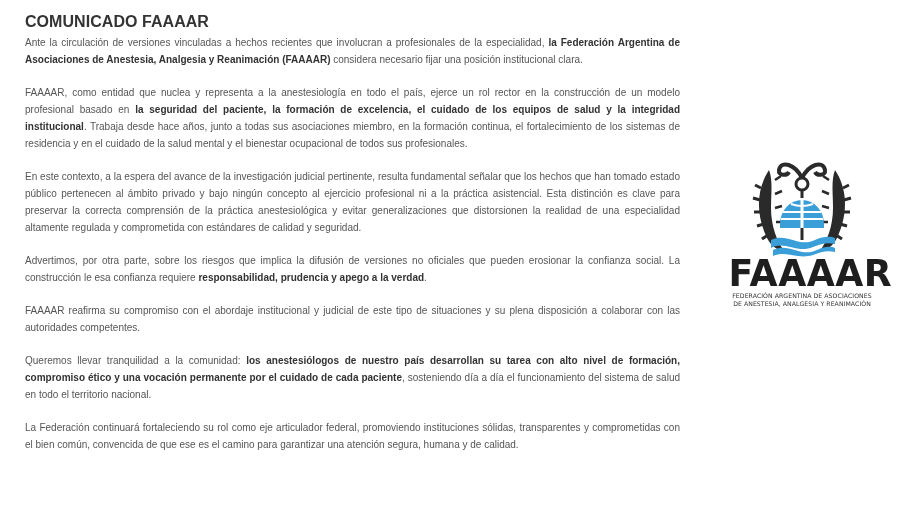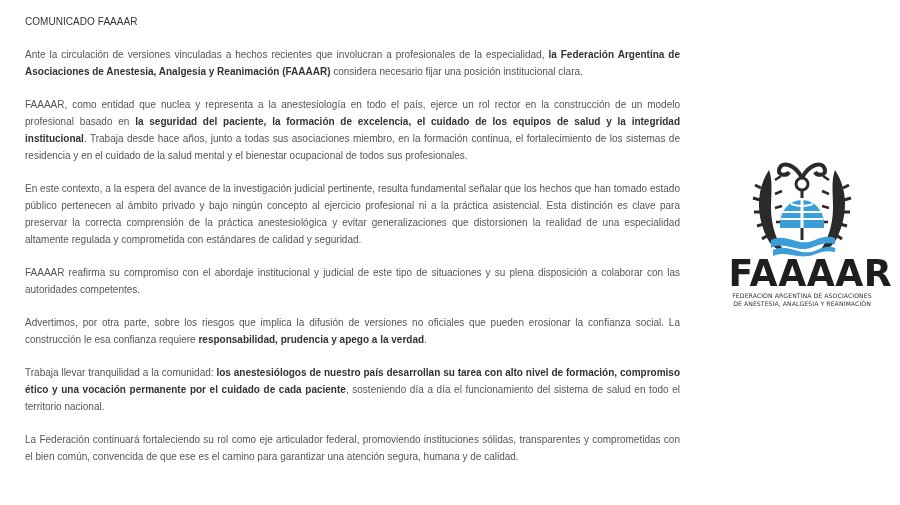--- a/index.html
+++ b/index.html
@@ -1,44 +1,44 @@
 <!DOCTYPE html>
 <html><head>
   <meta charset="utf-8">
   <style>
     html, body { margin:0; padding:0; background:#ffffff; }
     body { width:900px; height:505px; overflow:hidden; position:relative;
       font-family:"Liberation Sans", sans-serif; color:#555; }
     .doc { position:absolute; left:25px; top:14px; width:655px; }
-    .title { font-size:10px; font-weight:normal; color:#333; letter-spacing:0.05px; margin:0 0 16px 0; line-height:16px; }
+    .title { font-size:16px; font-weight:bold; color:#333; letter-spacing:0.05px; margin:0 0 4px 0; line-height:16px; }
     .para { font-size:10px; line-height:17px; margin:0 0 16px 0; text-align:justify; color:#555; }
     .para b { color:#333; font-weight:bold; }
     .logo { position:absolute; left:727px; top:158px; width:150px;text-align:center; }
     .logo svg { display:block; margin:0 auto; }
     .logo-word { font-family:"DejaVu Sans", sans-serif; font-weight:bold; font-size:37px; color:#1e1e1e; letter-spacing:0.5px; line-height:36px; margin-top:-2px; transform:scaleX(0.98); }
     .logo-sub { font-family:"DejaVu Sans", sans-serif; font-size:6.2px; color:#333; line-height:8px; letter-spacing:0.05px; white-space:nowrap; }
   </style>
 </head>
 <body>
 
 <div class="doc">
   <div class="title">COMUNICADO FAAAAR</div>
 
   <p class="para"><span>Ante la circulación de versiones vinculadas a hechos recientes que involucran a profesionales de la especialidad, </span><b>la Federación Argentina de Asociaciones de Anestesia, Analgesia y Reanimación (FAAAAR)</b><span> considera necesario fijar una posición institucional clara.</span></p>
 
   <p class="para"><span>FAAAAR, como entidad que nuclea y representa a la anestesiología en todo el país, ejerce un rol rector en la construcción de un modelo profesional basado en </span><b>la seguridad del paciente, la formación de excelencia, el cuidado de los equipos de salud y la integridad institucional</b><span>. Trabaja desde hace años, junto a todas sus asociaciones miembro, en la formación continua, el fortalecimiento de los sistemas de residencia y en el cuidado de la salud mental y el bienestar ocupacional de todos sus profesionales.</span></p>
 
   <p class="para"><span>En este contexto, a la espera del avance de la investigación judicial pertinente, resulta fundamental señalar que los hechos que han tomado estado público pertenecen al ámbito privado y bajo ningún concepto al ejercicio profesional ni a la práctica asistencial. Esta distinción es clave para preservar la correcta comprensión de la práctica anestesiológica y evitar generalizaciones que distorsionen la realidad de una especialidad altamente regulada y comprometida con estándares de calidad y seguridad.</span></p>
 
 
+  <p class="para"><span>Advertimos, por otra parte, sobre los riesgos que implica la difusión de versiones no oficiales que pueden erosionar la confianza social. La construcción  le esa confianza requiere </span><b>responsabilidad, prudencia y apego a la verdad</b><span>.</span></p>
+
   <p class="para"><span>FAAAAR reafirma su compromiso con el abordaje institucional y judicial de este tipo de situaciones y su plena disposición a colaborar con las autoridades competentes.</span></p>
 
-  <p class="para"><span>Advertimos, por otra parte, sobre los riesgos que implica la difusión de versiones no oficiales que pueden erosionar la confianza social. La construcción  le esa confianza requiere </span><b>responsabilidad, prudencia y apego a la verdad</b><span>.</span></p>
-
-  <p class="para"><span>Trabaja llevar tranquilidad a la comunidad: </span><b>los anestesiólogos de nuestro país desarrollan su tarea con alto nivel de formación, compromiso ético y una vocación permanente por el cuidado de cada paciente</b><span>, sosteniendo día a día el funcionamiento del sistema de salud en todo el territorio nacional.</span></p>
+  <p class="para"><span>Queremos llevar tranquilidad a la comunidad: </span><b>los anestesiólogos de nuestro país desarrollan su tarea con alto nivel de formación, compromiso ético y una vocación permanente por el cuidado de cada paciente</b><span>, sosteniendo día a día el funcionamiento del sistema de salud en todo el territorio nacional.</span></p>
 
   <p class="para"><span>La Federación continuará fortaleciendo su rol como eje articulador federal, promoviendo instituciones sólidas, transparentes y comprometidas con el bien común, convencida de que ese es el camino para garantizar una atención segura, humana y de calidad.</span></p>
 </div>
 
 <div class="logo">
   <svg width="110" height="100" viewBox="0 0 110 100">
 
     <path d="M22 12 C10 30, 8 55, 20 80 C24 88, 30 92, 38 94 C30 84, 24 68, 24 50 C24 36, 26 22, 22 12 Z" fill="#2a2a2a"></path>
     <path d="M14 30 l-6 -3 M13 42 l-7 -2 M14 54 l-7 0 M17 66 l-7 2 M21 77 l-6 4" stroke="#2a2a2a" stroke-width="3"></path>
     <path d="M28 22 l6 -4 M28 36 l7 -3 M28 50 l7 -2 M29 64 l7 0" stroke="#2a2a2a" stroke-width="2.5"></path>

